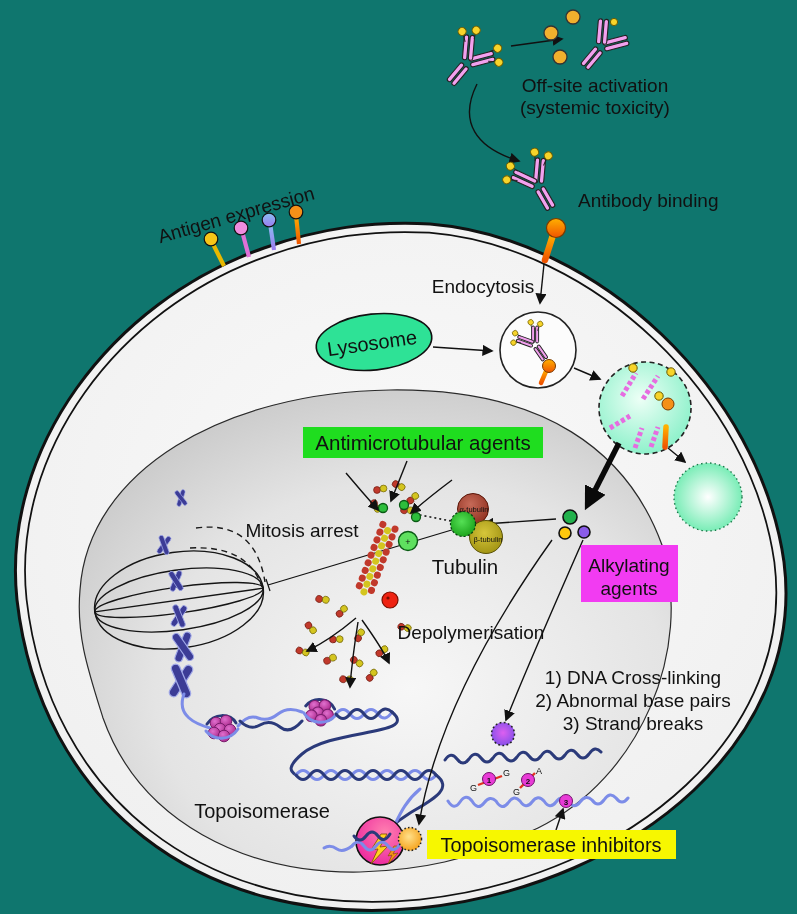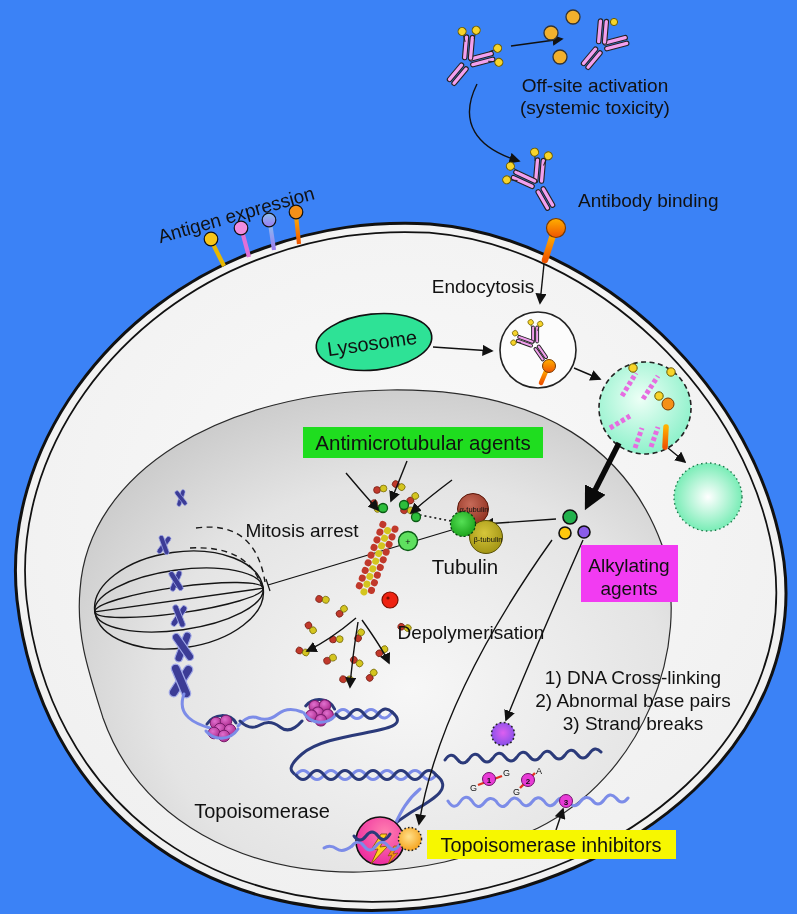--- a/index.html
+++ b/index.html
@@ -1,16 +1,16 @@
 <!DOCTYPE html>
 <html><head>
 <meta charset="utf-8">
 <style>
   html,body{margin:0;padding:0;background:#fff;}
-  .stage{position:relative;width:797px;height:914px;background:#3b82f6;overflow:hidden;}
+  .stage{position:relative;width:797px;height:914px;background:#0f766e;overflow:hidden;}
   svg{display:block;}
   text{font-family:"Liberation Sans","DejaVu Sans",sans-serif;fill:#111;}
   .t19{font-size:19px;} .t20{font-size:20px;} .t21{font-size:20.5px;}
   .t9{font-size:9px;} .t7{font-size:7.5px;} .t8{font-size:8px;font-weight:bold;}
   .mid{text-anchor:middle;}
   .ln{stroke:#111;stroke-width:1.4;fill:none;}
   .ln2{stroke:#111;stroke-width:1.2;fill:none;}
   .dashln{stroke:#191919;stroke-width:1.4;fill:none;stroke-dasharray:6 4.5;}
   .dotln{stroke:#191919;stroke-width:1.6;fill:none;stroke-dasharray:2 3;}
   .dnaL{stroke:#7C8CE8;stroke-width:3;fill:none;stroke-linecap:round;}

